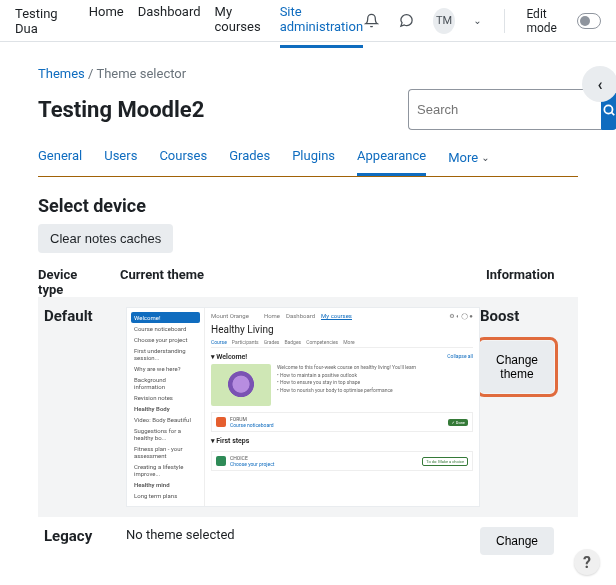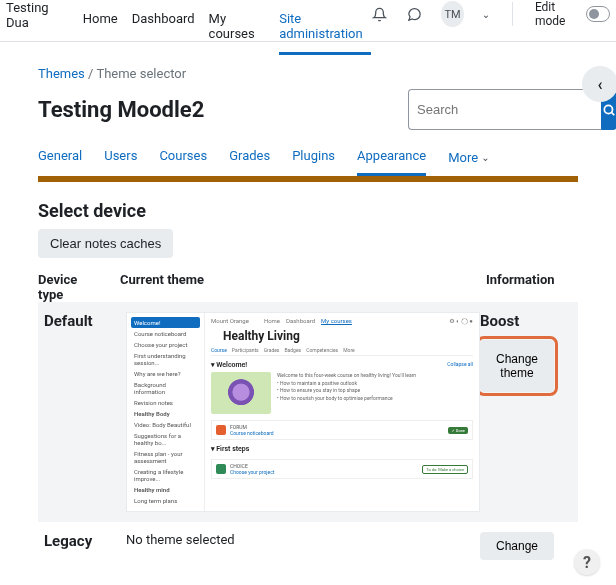--- a/index.html
+++ b/index.html
@@ -1,17 +1,17 @@
 <!DOCTYPE html>
 <html><head>
 <meta charset="utf-8">
 <style>
 * { box-sizing: border-box; margin: 0; padding: 0; }
 html, body { width: 616px; height: 585px; font-family: -apple-system, BlinkMacSystemFont, "Segoe UI", Roboto, sans-serif; background: #fff; color: #1d2125; overflow: hidden; }
-.topbar { display: flex; align-items: flex-start; height: 42px; border-bottom: 1px solid #dee2e6; padding: 0 6px; font-size: 13px; }
+.topbar { display: flex; align-items: center; height: 42px; border-bottom: 1px solid #dee2e6; padding: 0 15px; font-size: 13px; }
 .brand { font-weight: 400; margin-right: 14px; }
 .nav { display: flex; gap: 14px; }
 .nav a { color: #1d2125; text-decoration: none; padding: 11px 0; }
 .nav a.active { color: #0f6cbf; border-bottom: 3px solid #0f6cbf; }
 .topbar-right { margin-left: auto; display: flex; align-items: center; gap: 18px; }
 .icon-btn { width: 20px; height: 20px; display: flex; align-items: center; justify-content: center; color: #495057; cursor: pointer; }
 .avatar { width: 26px; height: 26px; border-radius: 50%; background: #e9ecef; color: #495057; font-size: 11px; display: flex; align-items: center; justify-content: center; }
 .chev { font-size: 10px; color: #495057; }
 .divider-v { width: 1px; height: 24px; background: #dee2e6; margin: 0 4px; }
 .edit-mode { font-size: 12px; display: flex; align-items: center; gap: 6px; }
@@ -19,51 +19,51 @@
 .toggle::after { content: ""; width: 10px; height: 10px; background: #8f959e; border-radius: 50%; position: absolute; top: 2px; left: 2px; }
 .main { position: relative; padding: 14px 38px 0 38px; height: 543px; overflow: hidden; }
 .drawer-toggle { position: absolute; right: -2px; top: 24px; width: 36px; height: 36px; border-radius: 50%; background: #e9ecef; display: flex; align-items: center; justify-content: center; font-weight: bold; cursor: pointer; }
 .breadcrumb { font-size: 13px; color: #6a737b; margin: 10px 0 8px; }
 .breadcrumb a { color: #0f6cbf; text-decoration: none; }
 .header-row { display: flex; align-items: center; justify-content: space-between; margin-top: 4px; }
 h1 { font-size: 22px; font-weight: 700; }
 .search { display: flex; width: 170px; }
 .search input { flex: 1; border: 1px solid #8f959e; border-right: none; border-radius: 4px 0 0 4px; padding: 12px 8px; font-size: 13px; }
 .search button { width: 30px; background: #0f6cbf; border: 1px solid #0f6cbf; border-radius: 0 4px 4px 0; color: #fff; cursor: pointer; display: flex; align-items: center; justify-content: center; }
-.tabs { display: flex; gap: 22px; margin-top: 18px; border-bottom: 6px solid #a16207; font-size: 13px; }
+.tabs { display: flex; gap: 22px; margin-top: 18px; border-bottom: 1px solid #a16207; font-size: 13px; }
 .tabs a { color: #0f6cbf; text-decoration: none; padding-bottom: 10px; cursor: pointer; }
 .tabs a.active { border-bottom: 3px solid #0f6cbf; }
 .tabs .more { display: flex; align-items: center; gap: 3px; }
 h2 { font-size: 18px; font-weight: 700; margin-top: 18px; }
 .btn-light { background: #e9ecef; border: none; border-radius: 4px; padding: 7px 12px; font-size: 13px; color: #1d2125; cursor: pointer; margin-top: 8px; }
 .thead { display: flex; margin-top: 14px; font-size: 13px; font-weight: 700; }
 .col1 { width: 82px; }
 .col2 { flex: 1; }
 .col3 { width: 92px; }
 .trow { display: flex; padding: 10px 6px; }
 .trow.gray { background: #f3f4f5; }
 .device-label { font-weight: 700; font-size: 15px; }
 .theme-preview { background: #fff; border: 1px solid #e9ecef; height: 200px; font-size: 6px; color: #555; position: relative; display: flex; }
 .tp-side { width: 78px; border-right: 1px solid #eee; padding: 4px; }
 .tp-side .sel { background: #0f6cbf; color: #fff; padding: 2px 3px; border-radius: 2px; }
 .tp-side div { padding: 2px 3px; }
 .tp-right { flex: 1; padding: 4px 6px; }
 .tp-top { display:flex; gap:6px; font-size:6px; color:#777; margin-bottom:4px; }
 .tp-top .act { color:#0f6cbf; border-bottom:1px solid #0f6cbf; }
-.tp-title { font-weight:700; font-size:12px; margin:4px 12px; color:#222; }
+.tp-title { font-weight:400; font-size:10px; margin:4px 0; color:#222; }
 .tp-tabs { display:flex; gap:5px; font-size:5px; color:#777; border-bottom:1px solid #eee; padding-bottom:2px; }
 .tp-tabs .act { color:#0f6cbf; }
 .tp-sec { font-size:7px; font-weight:600; margin:5px 0 3px; color:#222; }
 .tp-flower { display:flex; gap:6px; }
 .tp-img { width:60px; height:42px; background: radial-gradient(circle at 50% 48%, #b78de0 0 22%, #7a52b3 24% 34%, #cfe7b5 36% 100%); border-radius:2px; }
 .tp-txt { font-size:5px; color:#666; line-height:1.5; }
 .tp-card { border:1px solid #eee; margin-top:6px; padding:3px 4px; display:flex; align-items:center; gap:4px; font-size:5px; }
 .tp-sq { width:10px; height:10px; border-radius:2px; }
 .tp-badge { margin-left:auto; font-size:4px; padding:1px 3px; border-radius:2px; color:#fff; }
-.info-col { display:flex; flex-direction:column; gap:10px; }
+.info-col { display:flex; flex-direction:column; gap:16px; }
 .info-title { font-weight:700; font-size:15px; }
 .change-btn { background:#e9ecef; border:none; border-radius:4px; padding:12px 8px; font-size:12px; text-align:center; cursor:pointer; width:74px; }
 .highlight { outline:3px solid #e06b3d; outline-offset:1px; }
 .help-fab { position:absolute; right:16px; bottom:10px; width:26px; height:26px; border-radius:50%; background:#f0f0f0; display:flex; align-items:center; justify-content:center; font-weight:700; color:#555; cursor:pointer; box-shadow:0 1px 2px rgba(0,0,0,.15); }
 svg { display:block; }
 </style>
 </head>
 <body>
 
 <div class="topbar">

